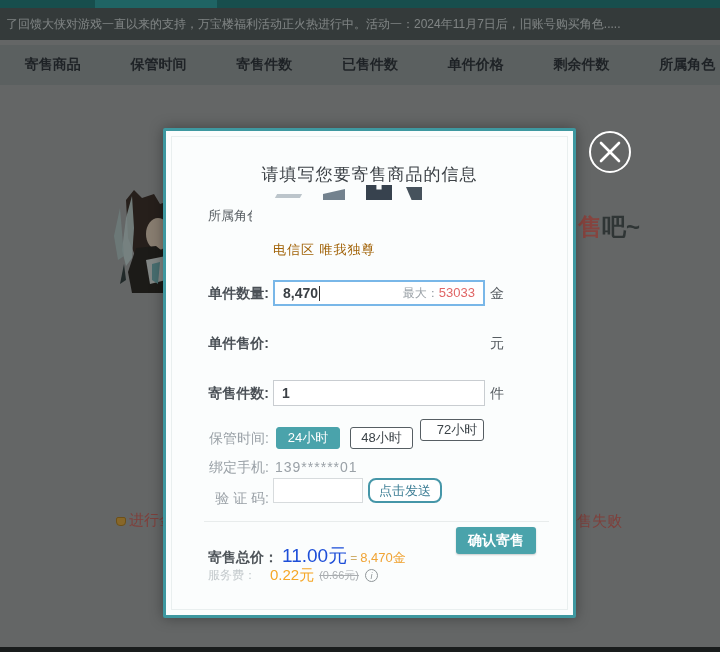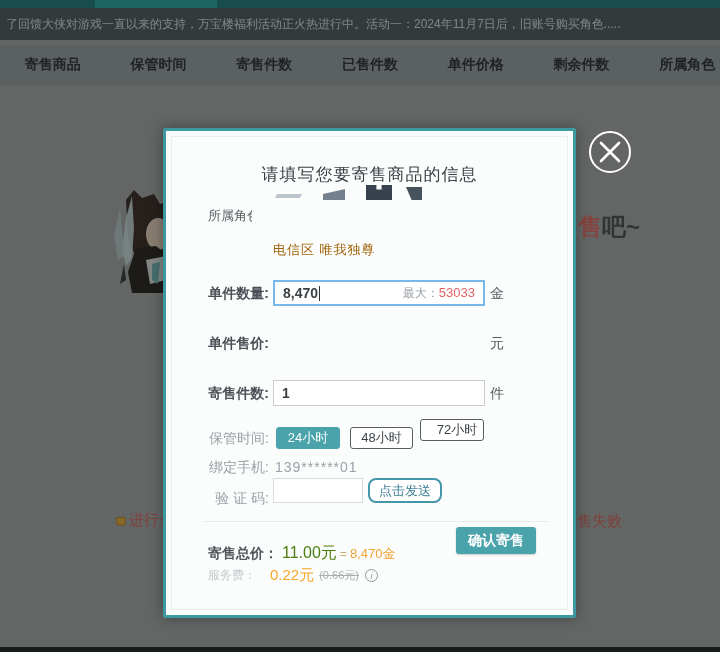--- a/index.html
+++ b/index.html
@@ -72,21 +72,21 @@
   .captcha-input { position:absolute; left:107px; top:347px; width:90px; height:25px;
                    border:1px solid #d7dbdd; background:#fff; font-size:14px; padding:0 6px; }
   .send-btn { position:absolute; left:202px; top:347px; width:74px; height:25px; background:#fff;
               border:2px solid #4596a8; border-radius:8px; color:#3f7f96; font-size:13px;
               text-align:center; line-height:21px; cursor:pointer; }
 
   .divider { position:absolute; left:38px; top:390px; width:345px; height:1px; background:#e8ecec; }
 
   .total-row { position:absolute; left:42px; top:412px; display:flex; align-items:baseline; white-space:nowrap; }
   .total-label { font-size:14px; font-weight:bold; color:#4f555a; }
-  .total-price { font-size:16px; color:#4d7c0f; margin-left:4px; }
+  .total-price { font-size:19px; color:#1d4ed8; margin-left:4px; }
   .total-eq { font-size:12px; color:#cfae6a; margin:0 3px; }
   .total-gold { font-size:13px; color:#f0a435; }
 
   .fee-row { position:absolute; left:42px; top:435px; display:flex; align-items:center; white-space:nowrap; }
   .fee-label { font-size:12px; color:#c3c9cc; }
   .fee-value { font-size:15px; color:#f5a728; margin-left:14px; }
   .fee-orig { font-size:11px; color:#a9adb0; text-decoration:line-through; margin-left:5px; }
   .info-icon { width:13px; height:13px; border:1px solid #8f9699; border-radius:50%; color:#8f9699;
                font-size:9px; text-align:center; line-height:12px; margin-left:6px; font-style:italic; }
 

